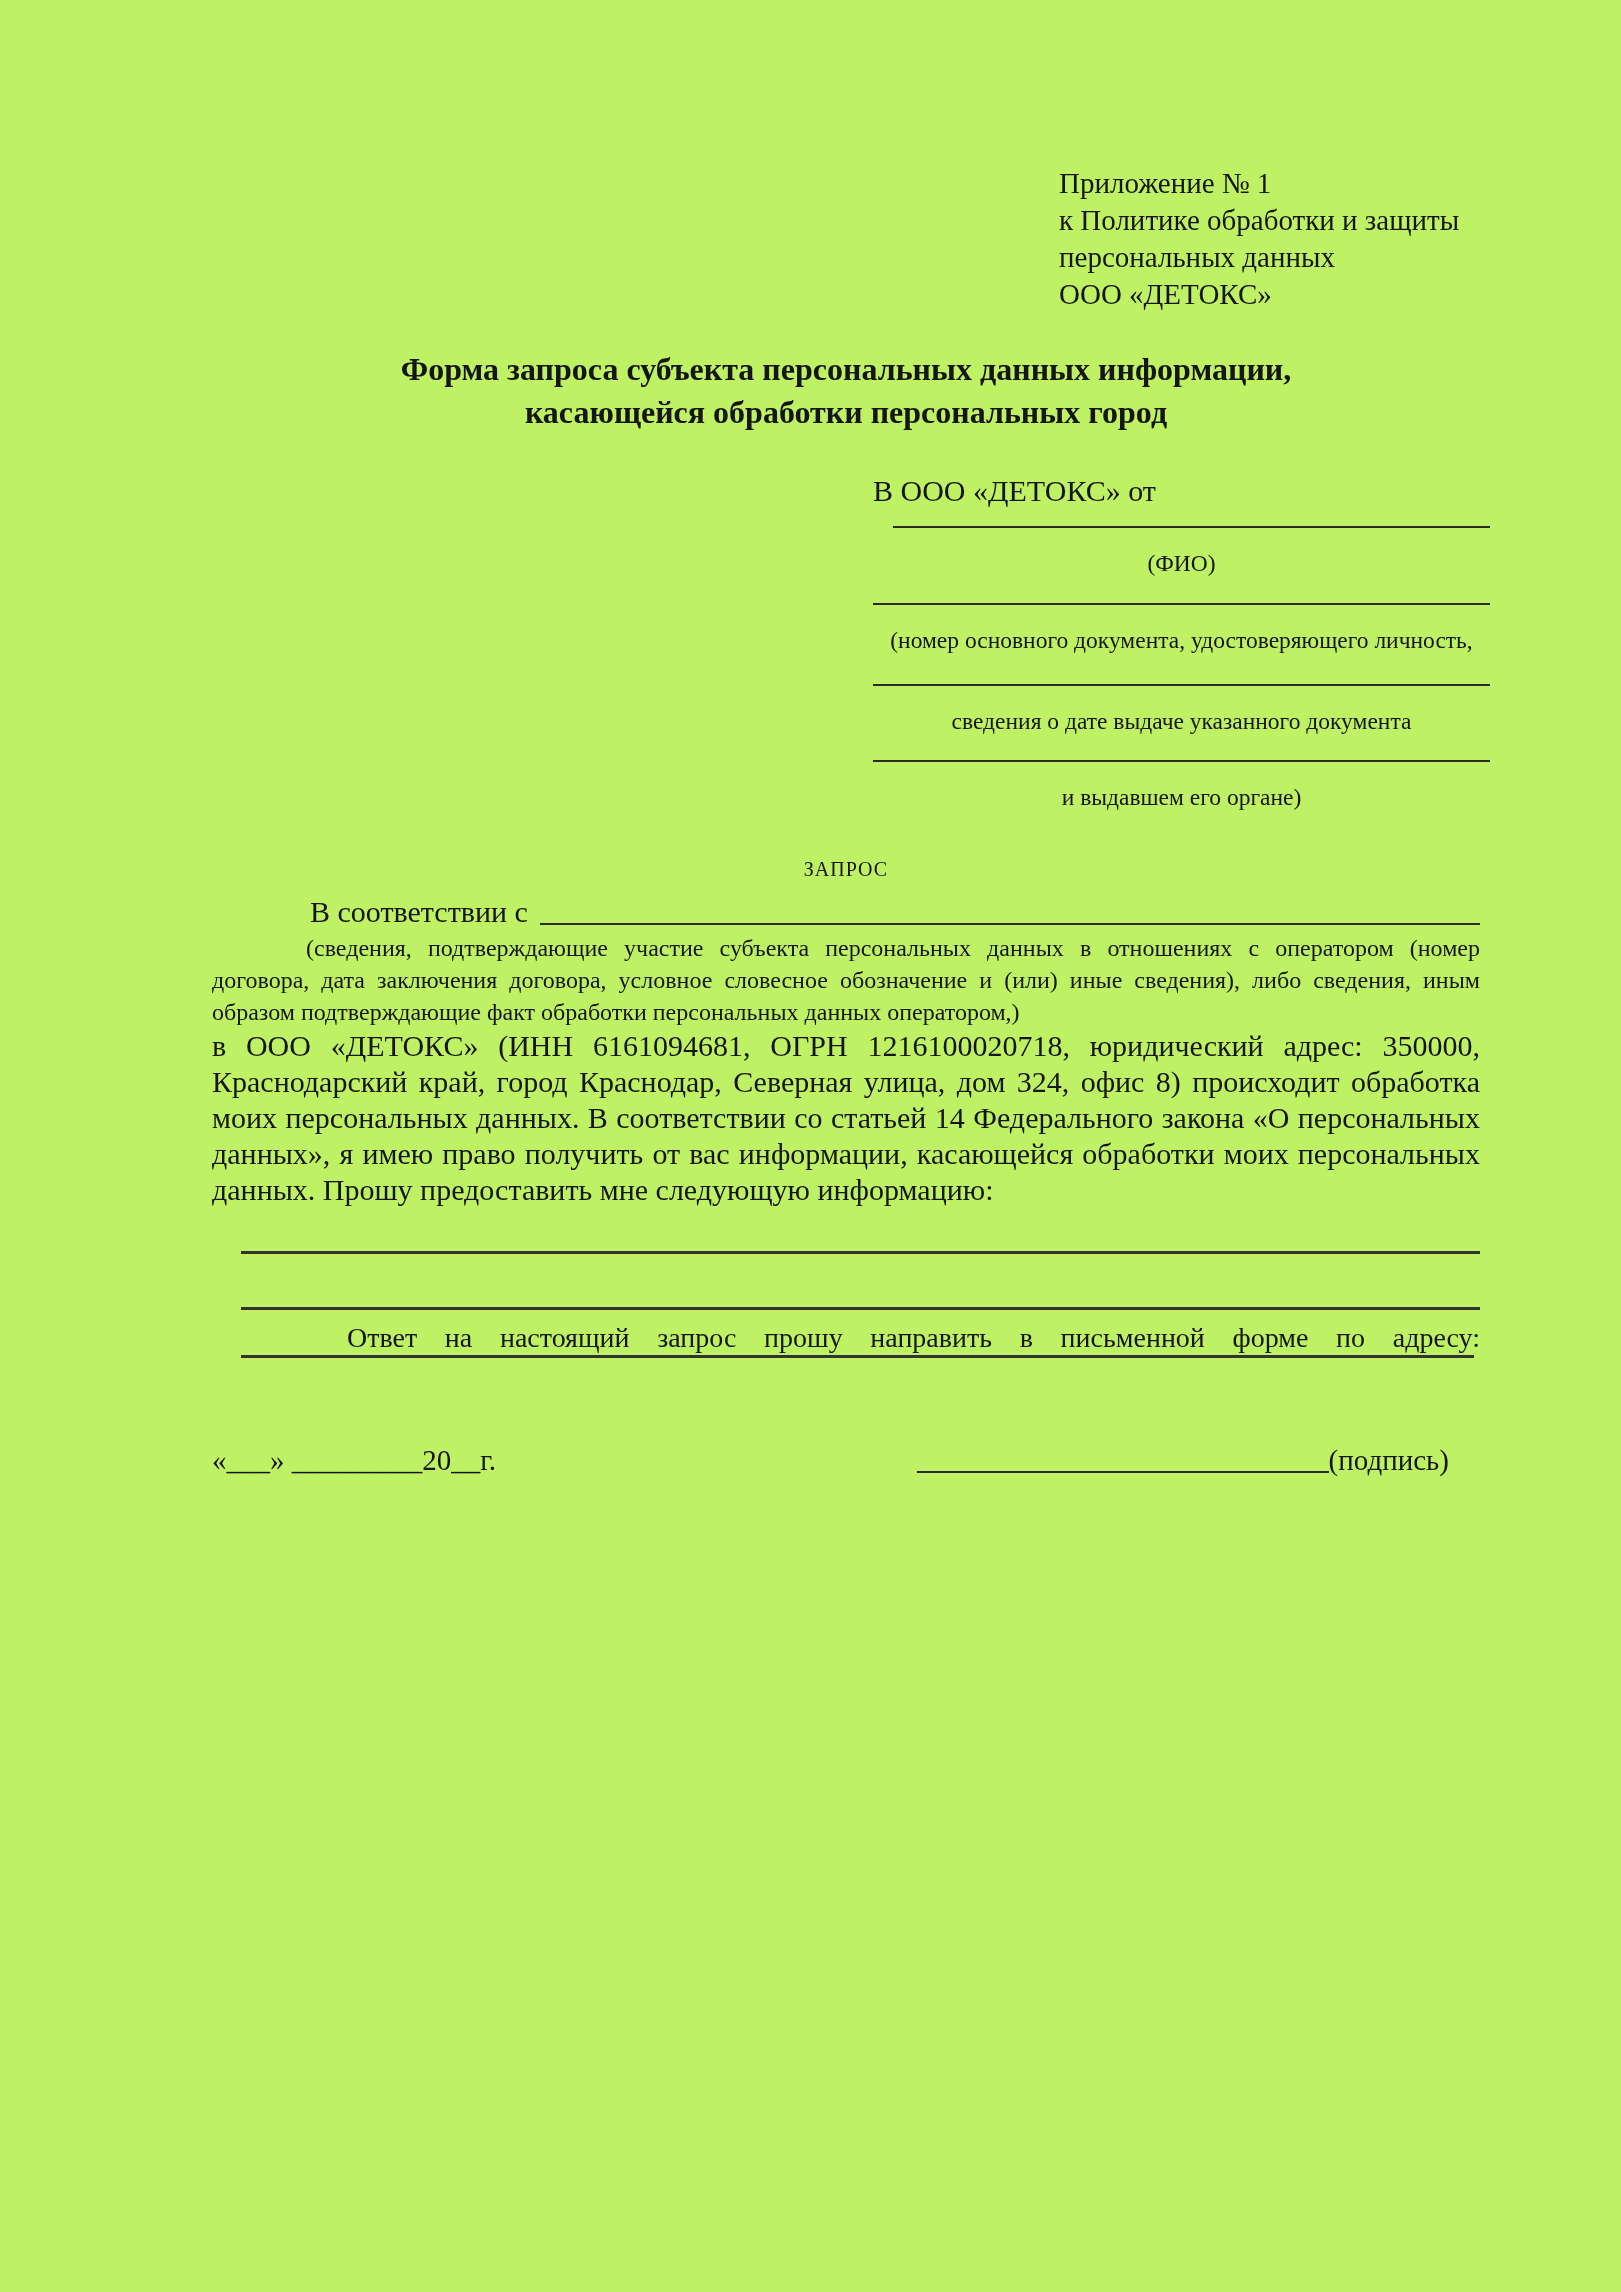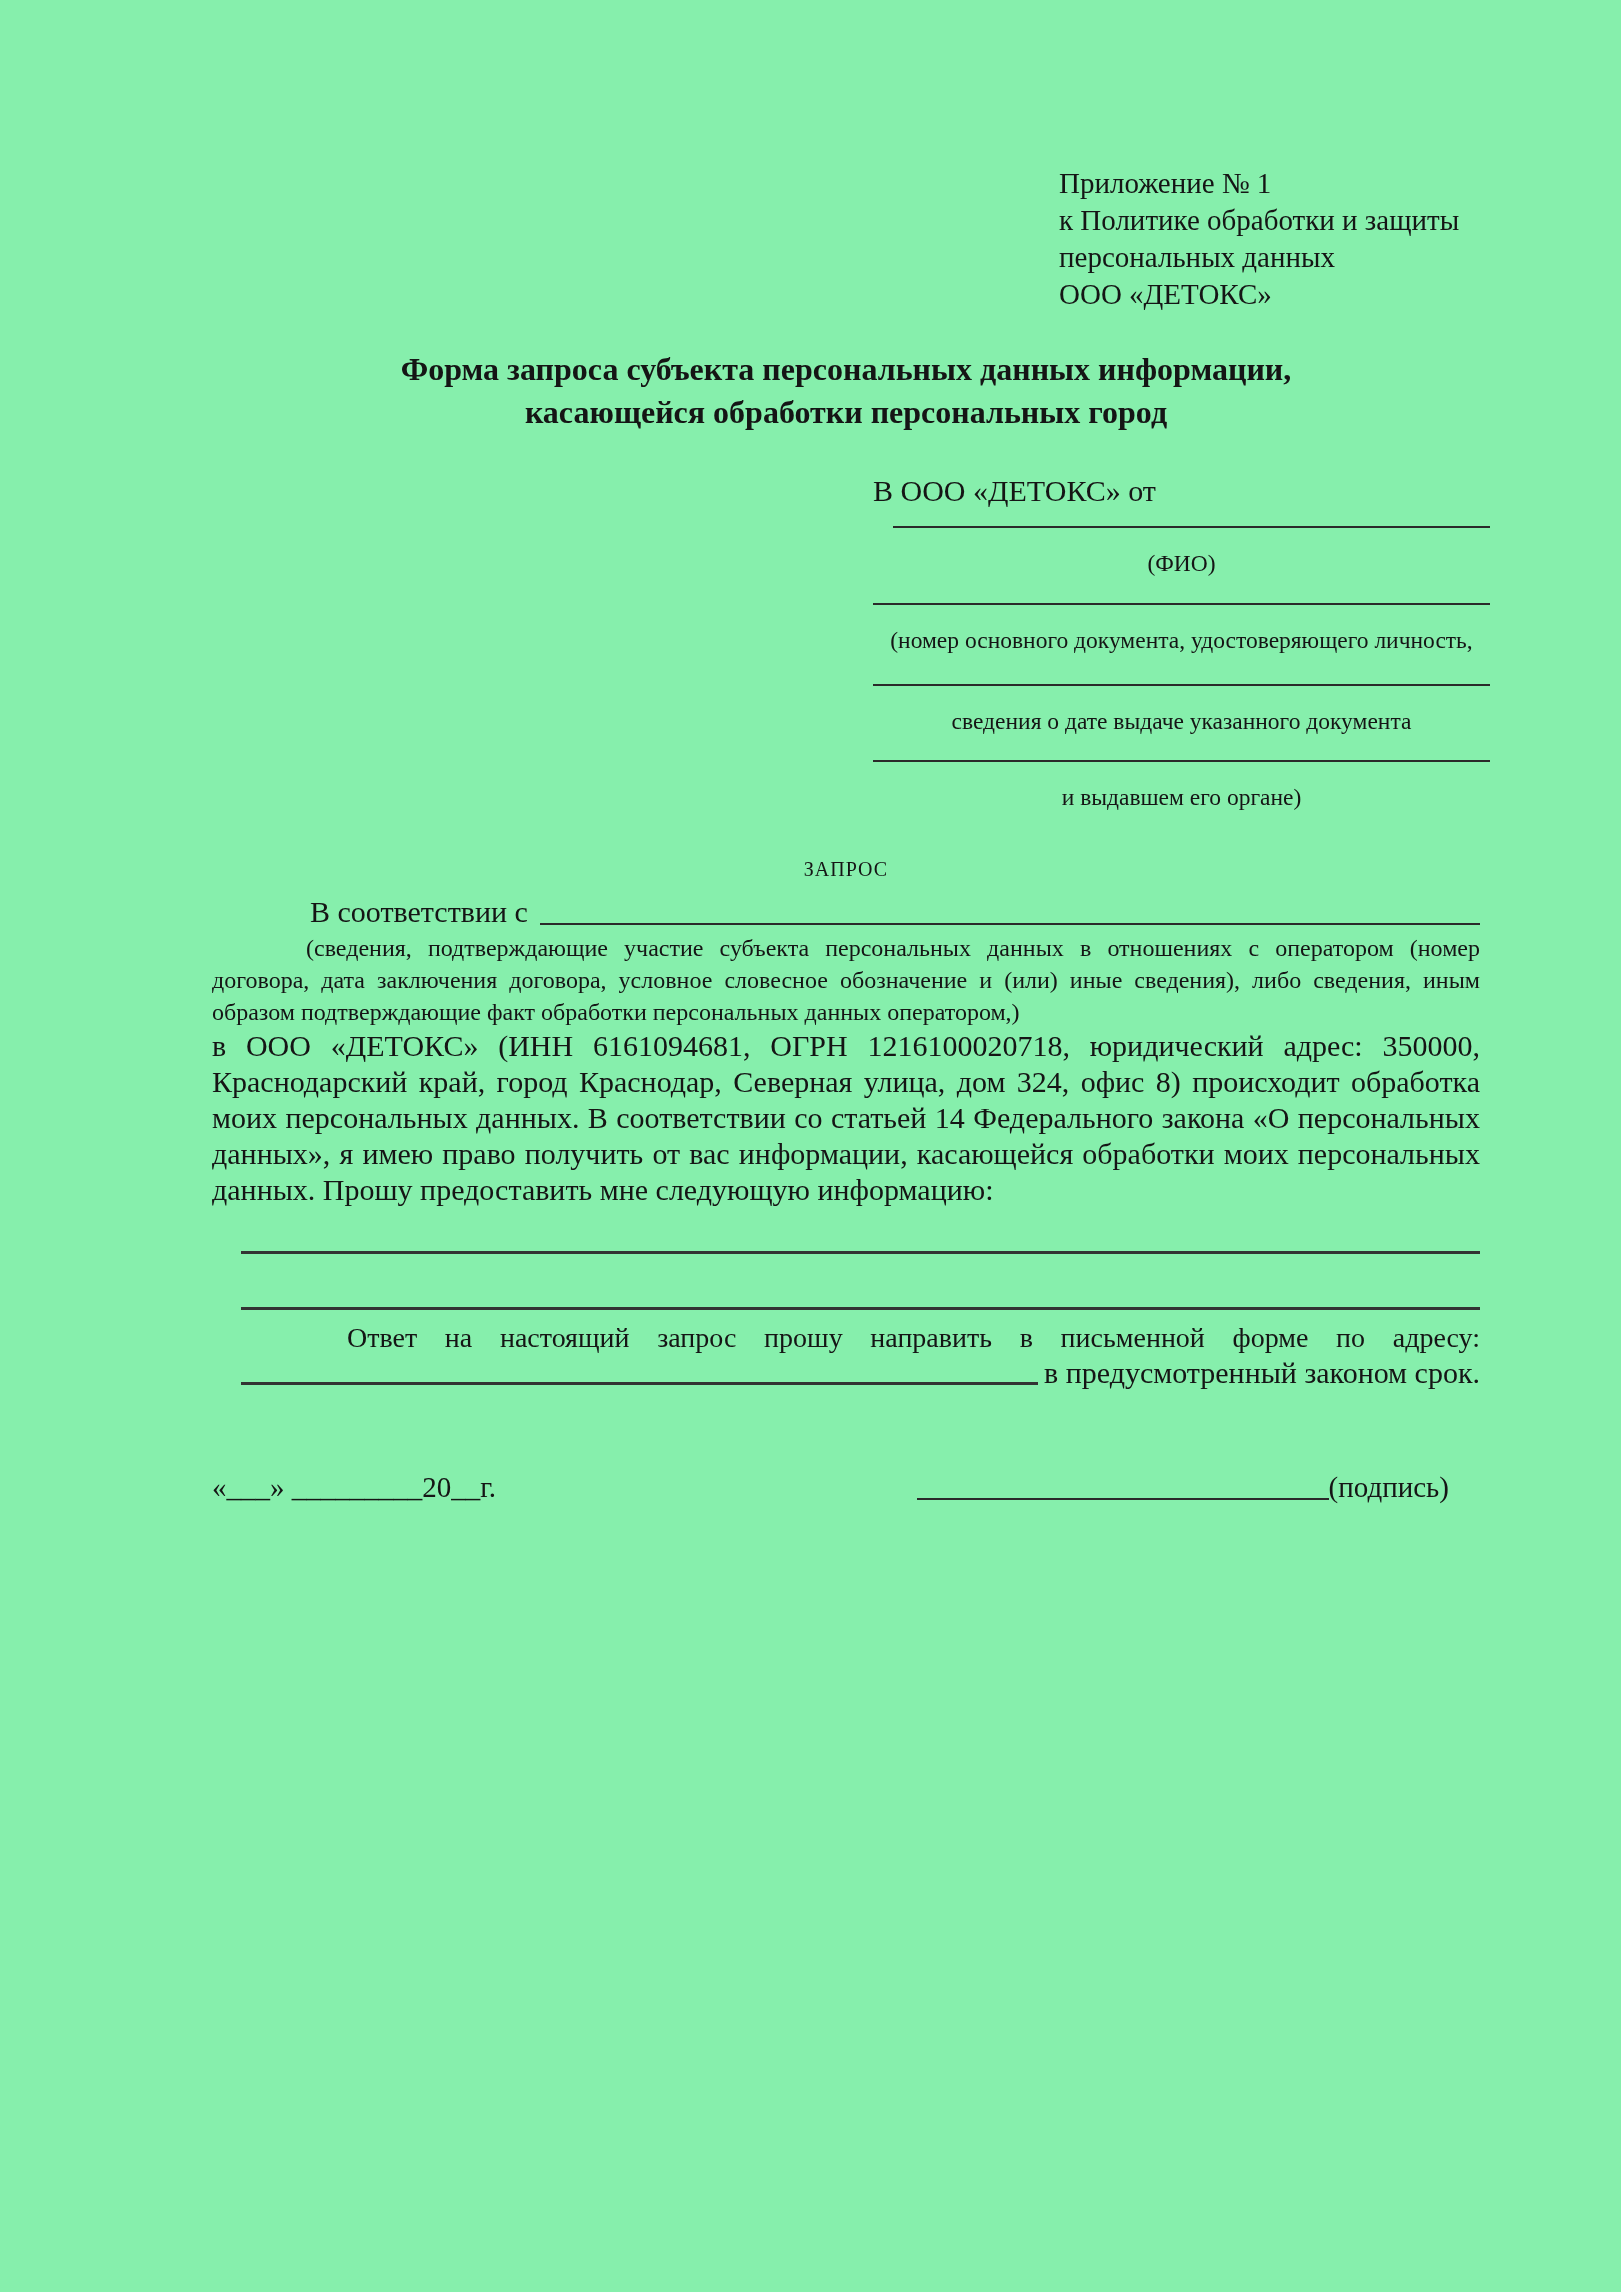--- a/index.html
+++ b/index.html
@@ -1,20 +1,20 @@
 <!DOCTYPE html>
 <html lang="ru"><head>
 <meta charset="utf-8">
 <style>
   html,body { margin:0; padding:0; background:#ffffff; }
   .page {
     position:relative;
     width:1621px; height:2293px;
     box-sizing:border-box;
-    background:#86efac;
+    background:#bef264;
     color:#151515;
     font-family:"Liberation Serif", "DejaVu Serif", serif;
     padding:165px 141px 0 212px;
     overflow:hidden;
   }
   
   .appendix { margin-left:847px; font-size:29px; line-height:37px; }
   
   .title { margin-top:35px; text-align:center; font-weight:bold; font-size:32px; line-height:43px; }
   
@@ -100,21 +100,20 @@
 
   <div class="body-par">в ООО «ДЕТОКС» (ИНН 6161094681, ОГРН 1216100020718, юридический адрес: 350000, Краснодарский край, город Краснодар, Северная улица, дом 324, офис 8) происходит обработка моих персональных данных. В соответствии со статьей 14 Федерального закона «О персональных данных», я имею право получить от вас информации, касающейся обработки моих персональных данных. Прошу предоставить мне следующую информацию:</div>
 
   <div class="blank blank1"></div>
   <div class="blank blank2"></div>
 
   <div class="reply">Ответ на настоящий запрос прошу направить в письменной форме по адресу:</div>
 
   <div class="reply-line">
     <div class="fill"></div>
-    <span>в предусмотренный законом срок.</span>
   </div>
 
   <div class="sign-row">
     <div class="date">«___» _________20__г.</div>
     <div class="sig">
       <div class="sig-line"></div>
       <span>(подпись)</span>
     </div>
   </div>
 

